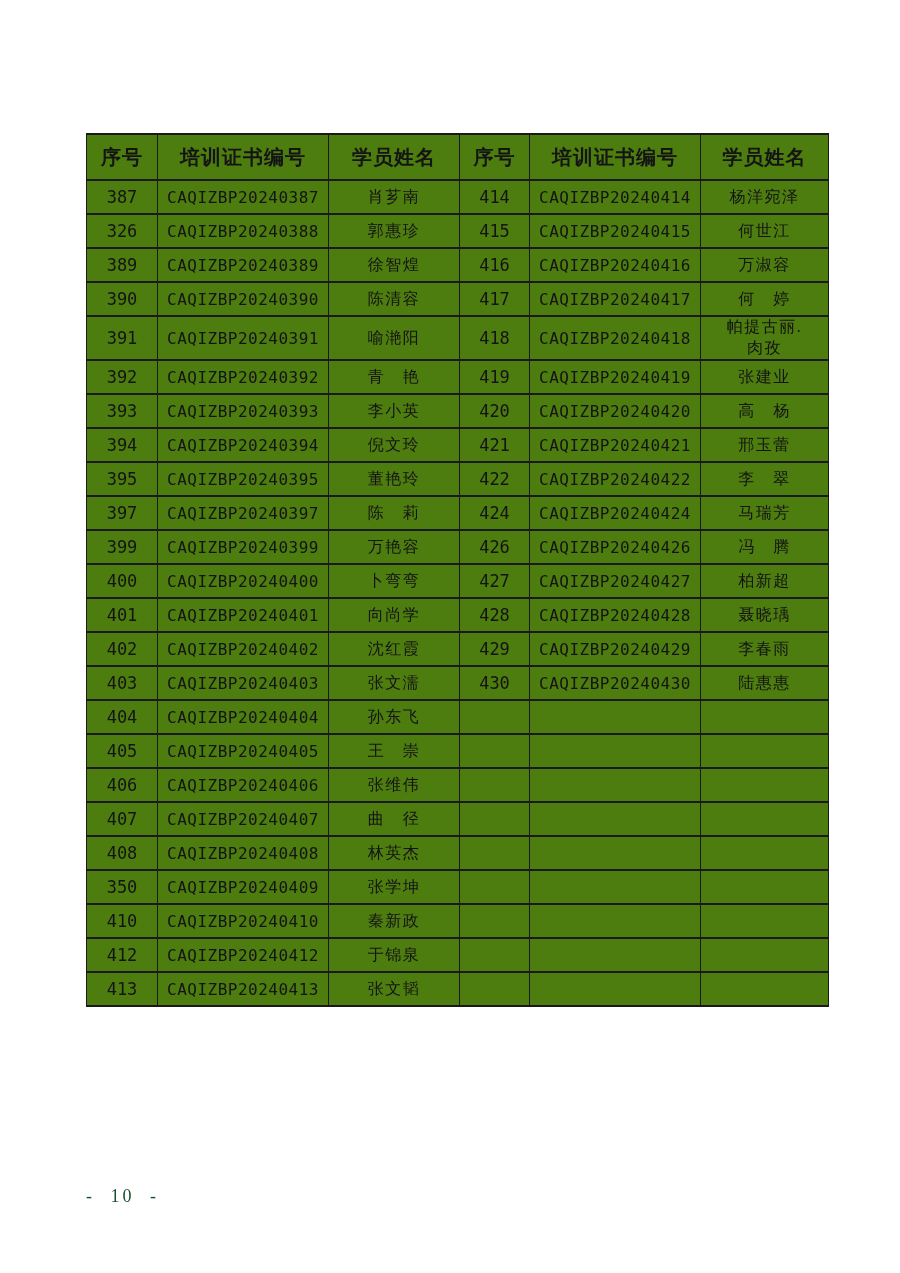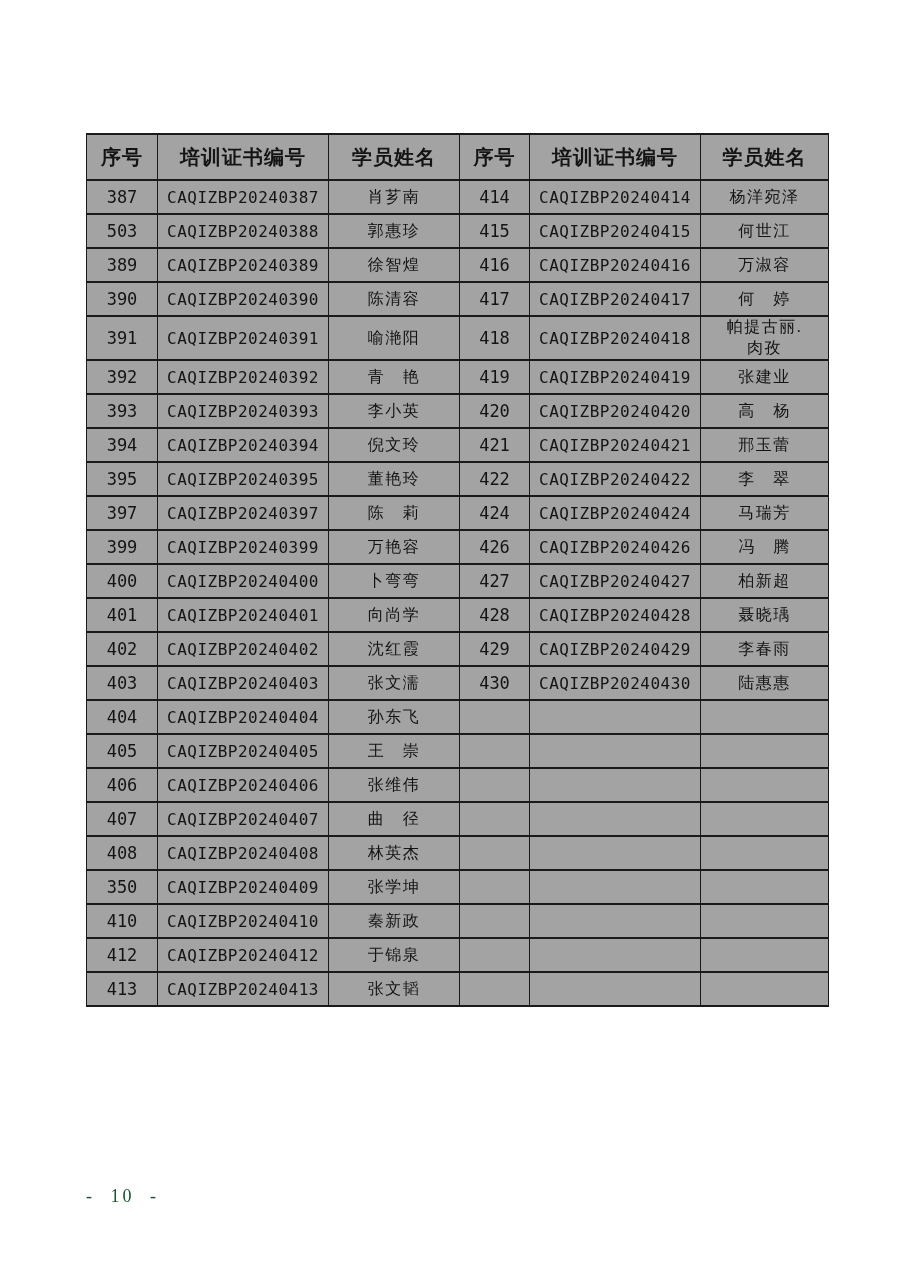--- a/index.html
+++ b/index.html
@@ -18,21 +18,21 @@
     background: #ffffff;
     overflow: hidden;
   }
   table.roster {
     position: absolute;
     left: 86px;
     top: 133px;
     width: 742px;
     border-collapse: collapse;
     table-layout: fixed;
-    background: #a3a3a3;
+    background: #4d7c0f;
   }
   table.roster th,
   table.roster td {
     border: solid #1a1a1a;
     border-width: 2px 1.5px;
     text-align: center;
     vertical-align: middle;
     padding: 0;
     overflow: hidden;
   }
@@ -99,21 +99,21 @@
     <tbody>
         <tr>
           <td class="num">387</td>
           <td class="cert">CAQIZBP20240387</td>
           <td class="name">肖芗南</td>
           <td class="num">414</td>
           <td class="cert">CAQIZBP20240414</td>
           <td class="name">杨洋宛泽</td>
         </tr>
         <tr>
-          <td class="num">503</td>
+          <td class="num">326</td>
           <td class="cert">CAQIZBP20240388</td>
           <td class="name">郭惠珍</td>
           <td class="num">415</td>
           <td class="cert">CAQIZBP20240415</td>
           <td class="name">何世江</td>
         </tr>
         <tr>
           <td class="num">389</td>
           <td class="cert">CAQIZBP20240389</td>
           <td class="name">徐智煌</td>

